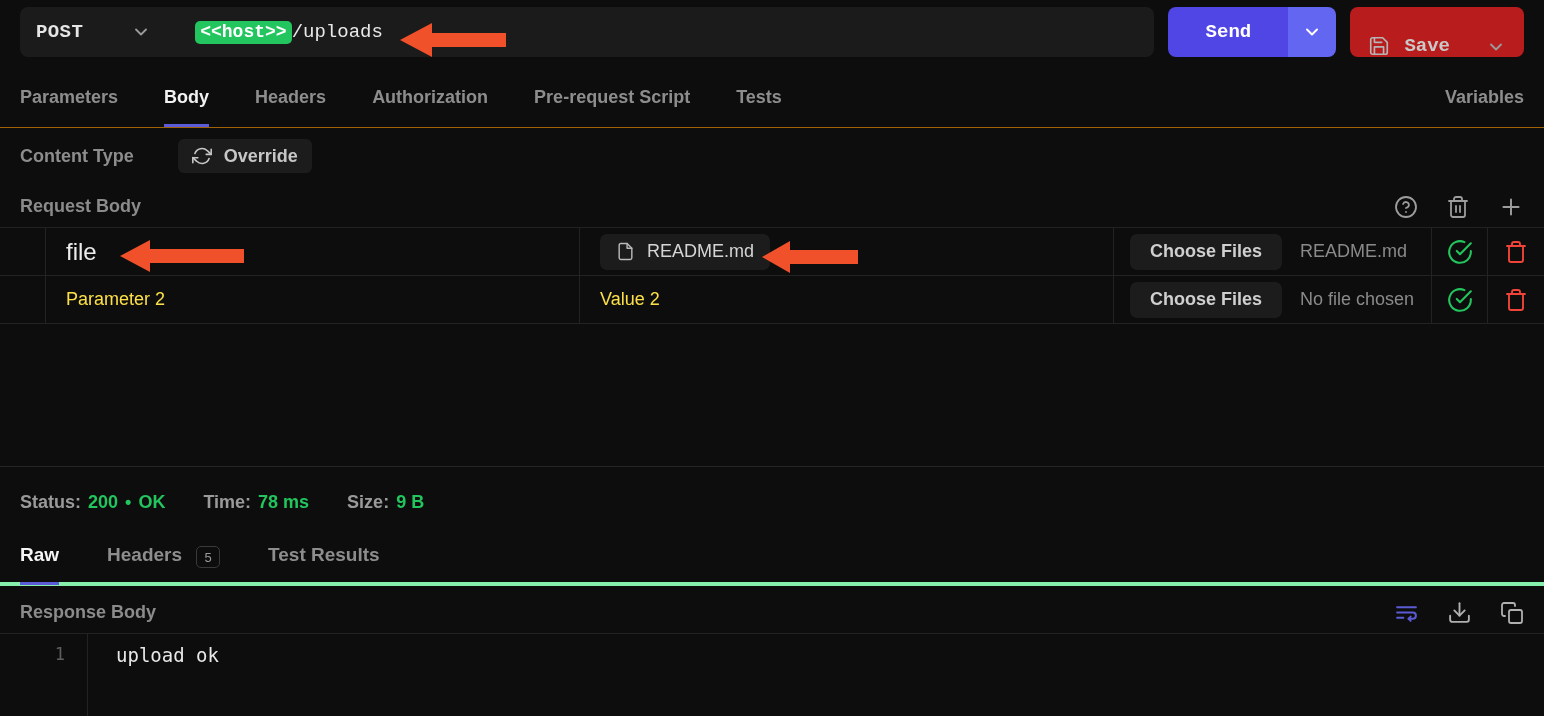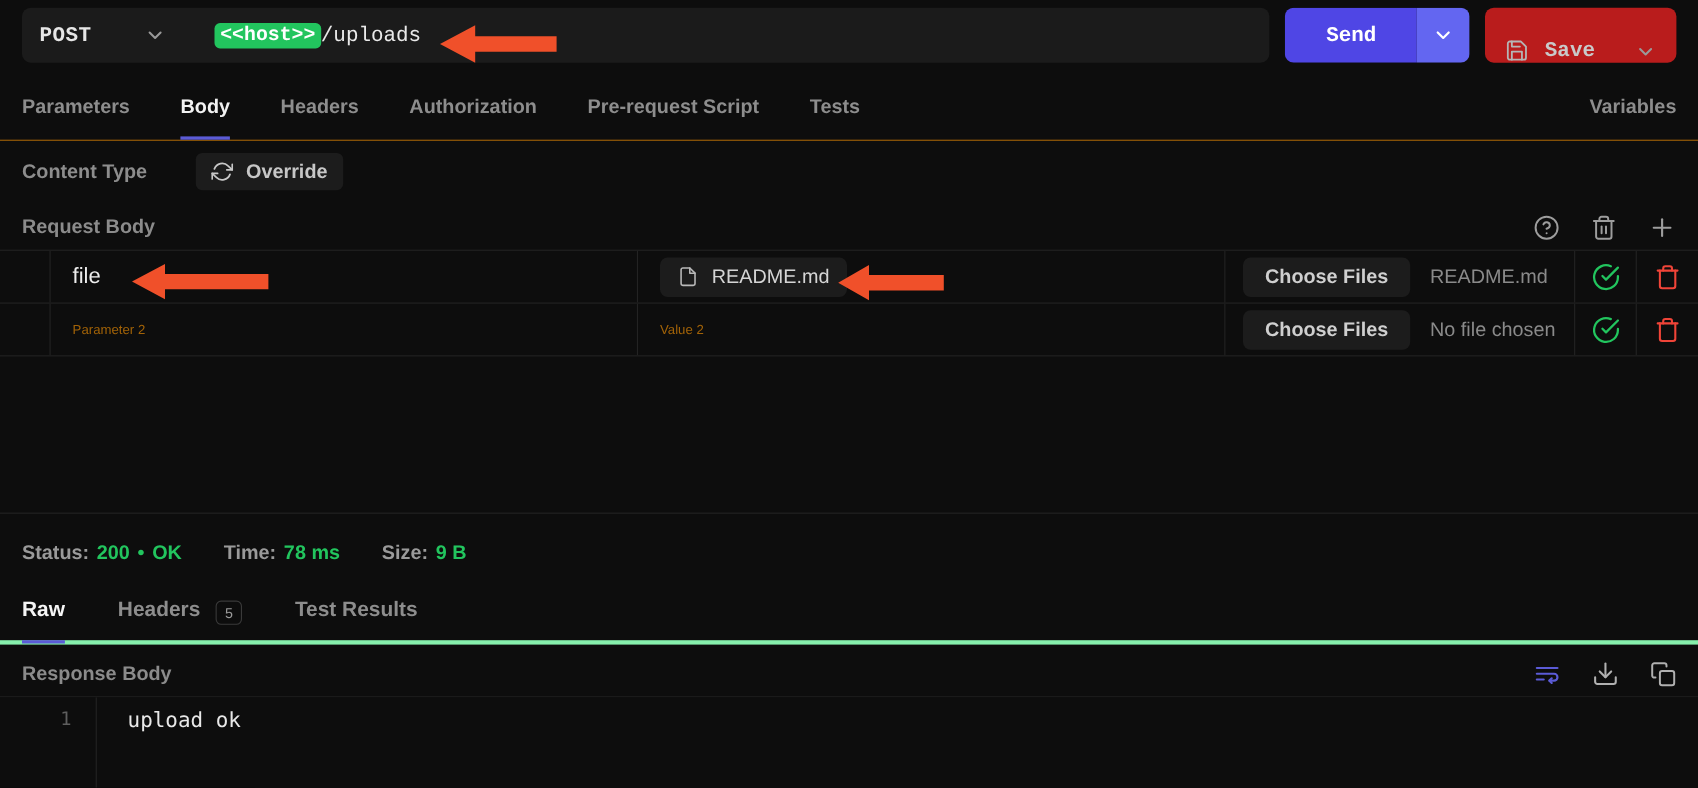--- a/index.html
+++ b/index.html
@@ -106,22 +106,22 @@
     display: flex; height: 48px; align-items: stretch;
     border-bottom: 1px solid #232323;
   }
   .cell { display: flex; align-items: center; border-right: 1px solid #232323; }
   .c-check { width: 46px; }
   .c-key { width: 534px; padding-left: 20px; }
   .c-val { width: 534px; padding-left: 20px; }
   .c-file { flex: 1; padding-left: 6px; display: flex; align-items: center; gap: 0; }
   .c-ok { width: 56px; justify-content: center; }
   .c-del { width: 56px; justify-content: center; border-right: none; }
-  .key-text { color: #ededed; font-size: 20px; }
-  .placeholder { color: #a16207; font-size: 12px; }
+  .key-text { color: #ededed; font-size: 24px; }
+  .placeholder { color: #fde047; font-size: 18px; }
   .file-chip {
     background: #1c1c1c; border-radius: 7px; height: 36px; display: flex;
     align-items: center; gap: 12px; padding: 0 16px;
   }
   .file-chip .name { color: #d5d5d5; font-size: 18px; }
   .choose-files {
     background: #1c1c1c; border-radius: 7px; height: 36px; display: flex;
     align-items: center; padding: 0 20px; color: #cfcfcf; font-size: 18px;
     font-weight: bold; margin-left: 10px;
   }

